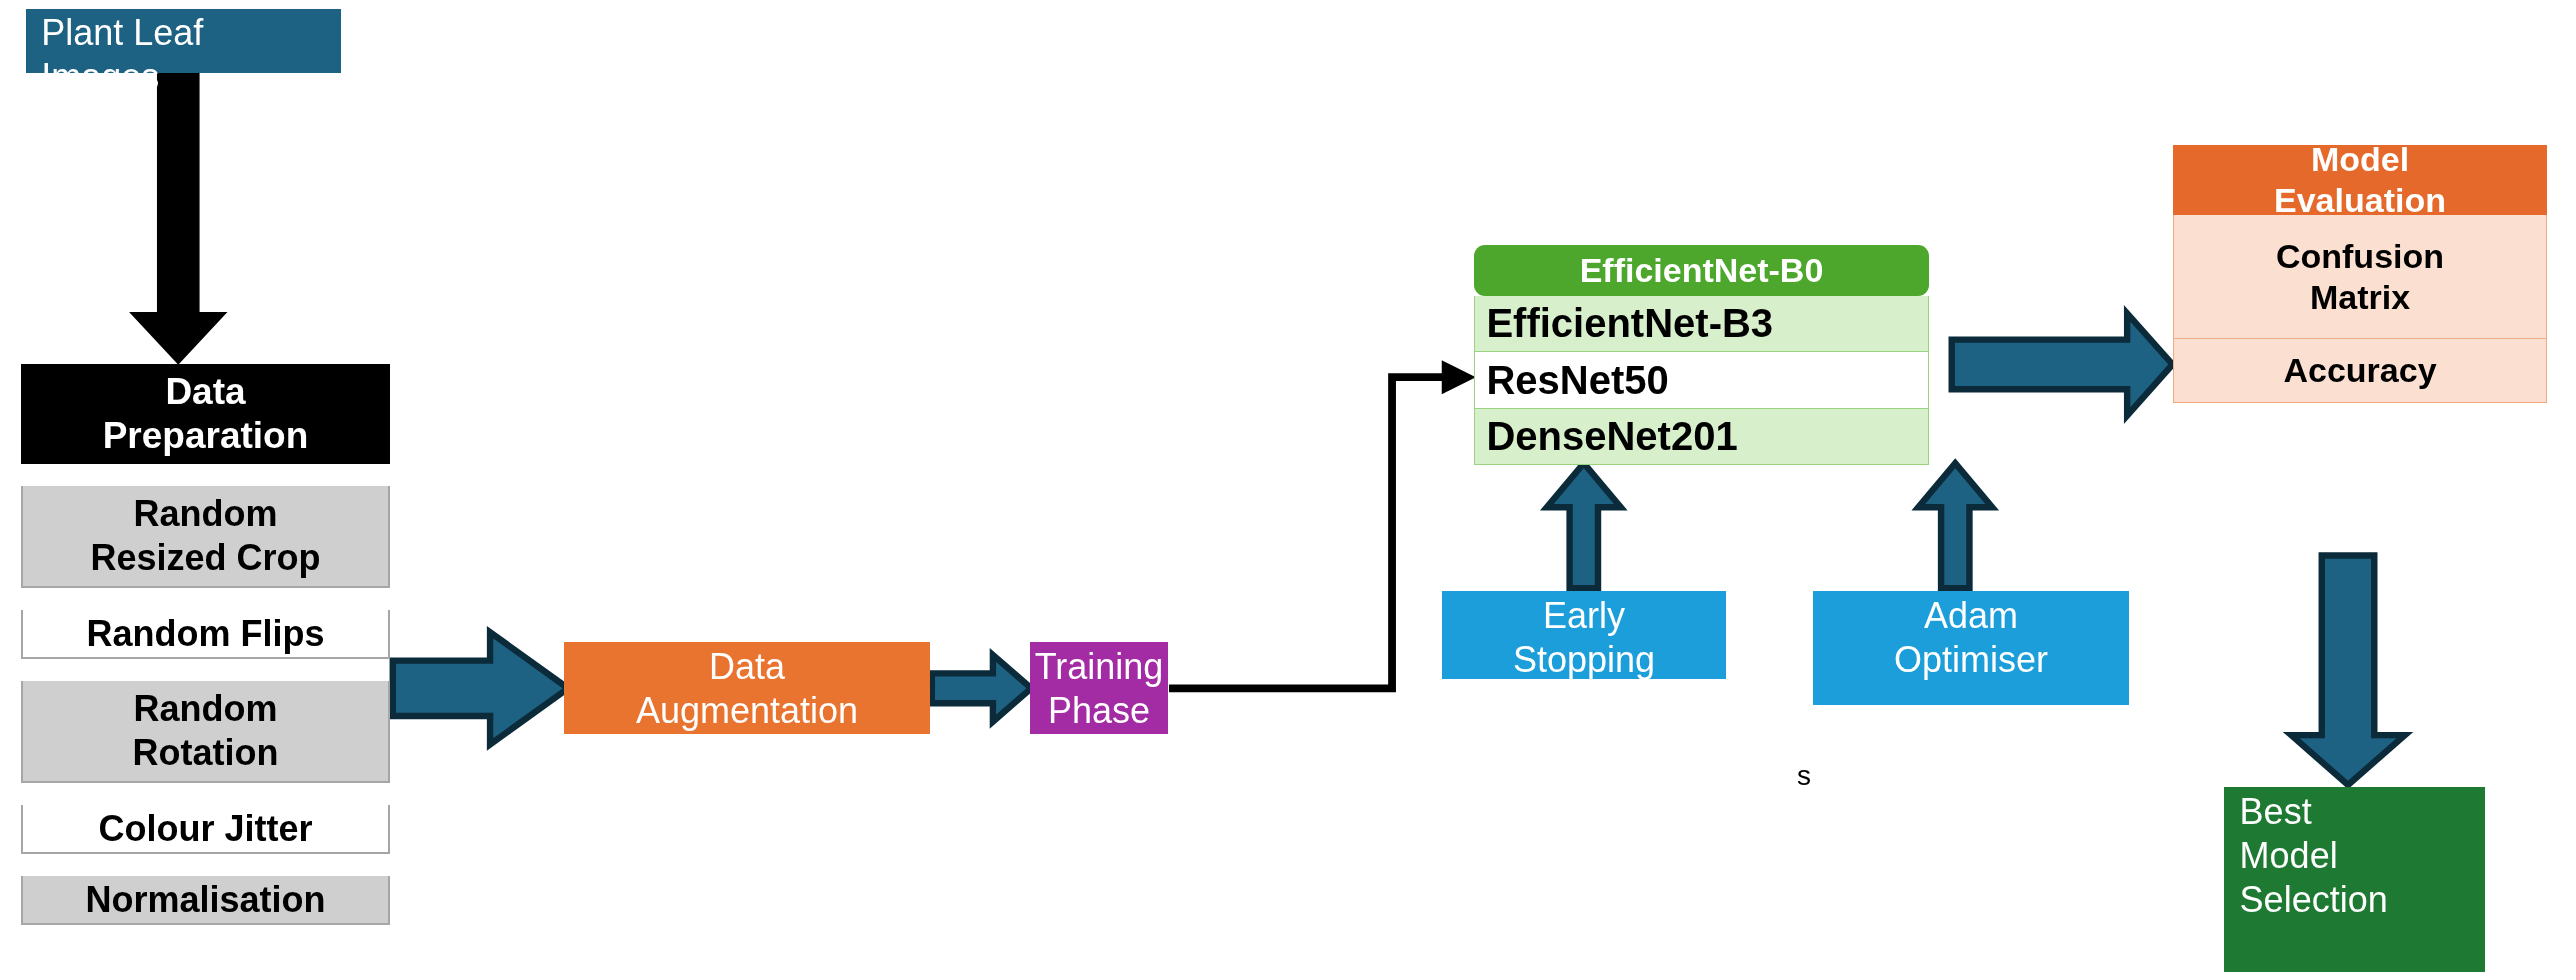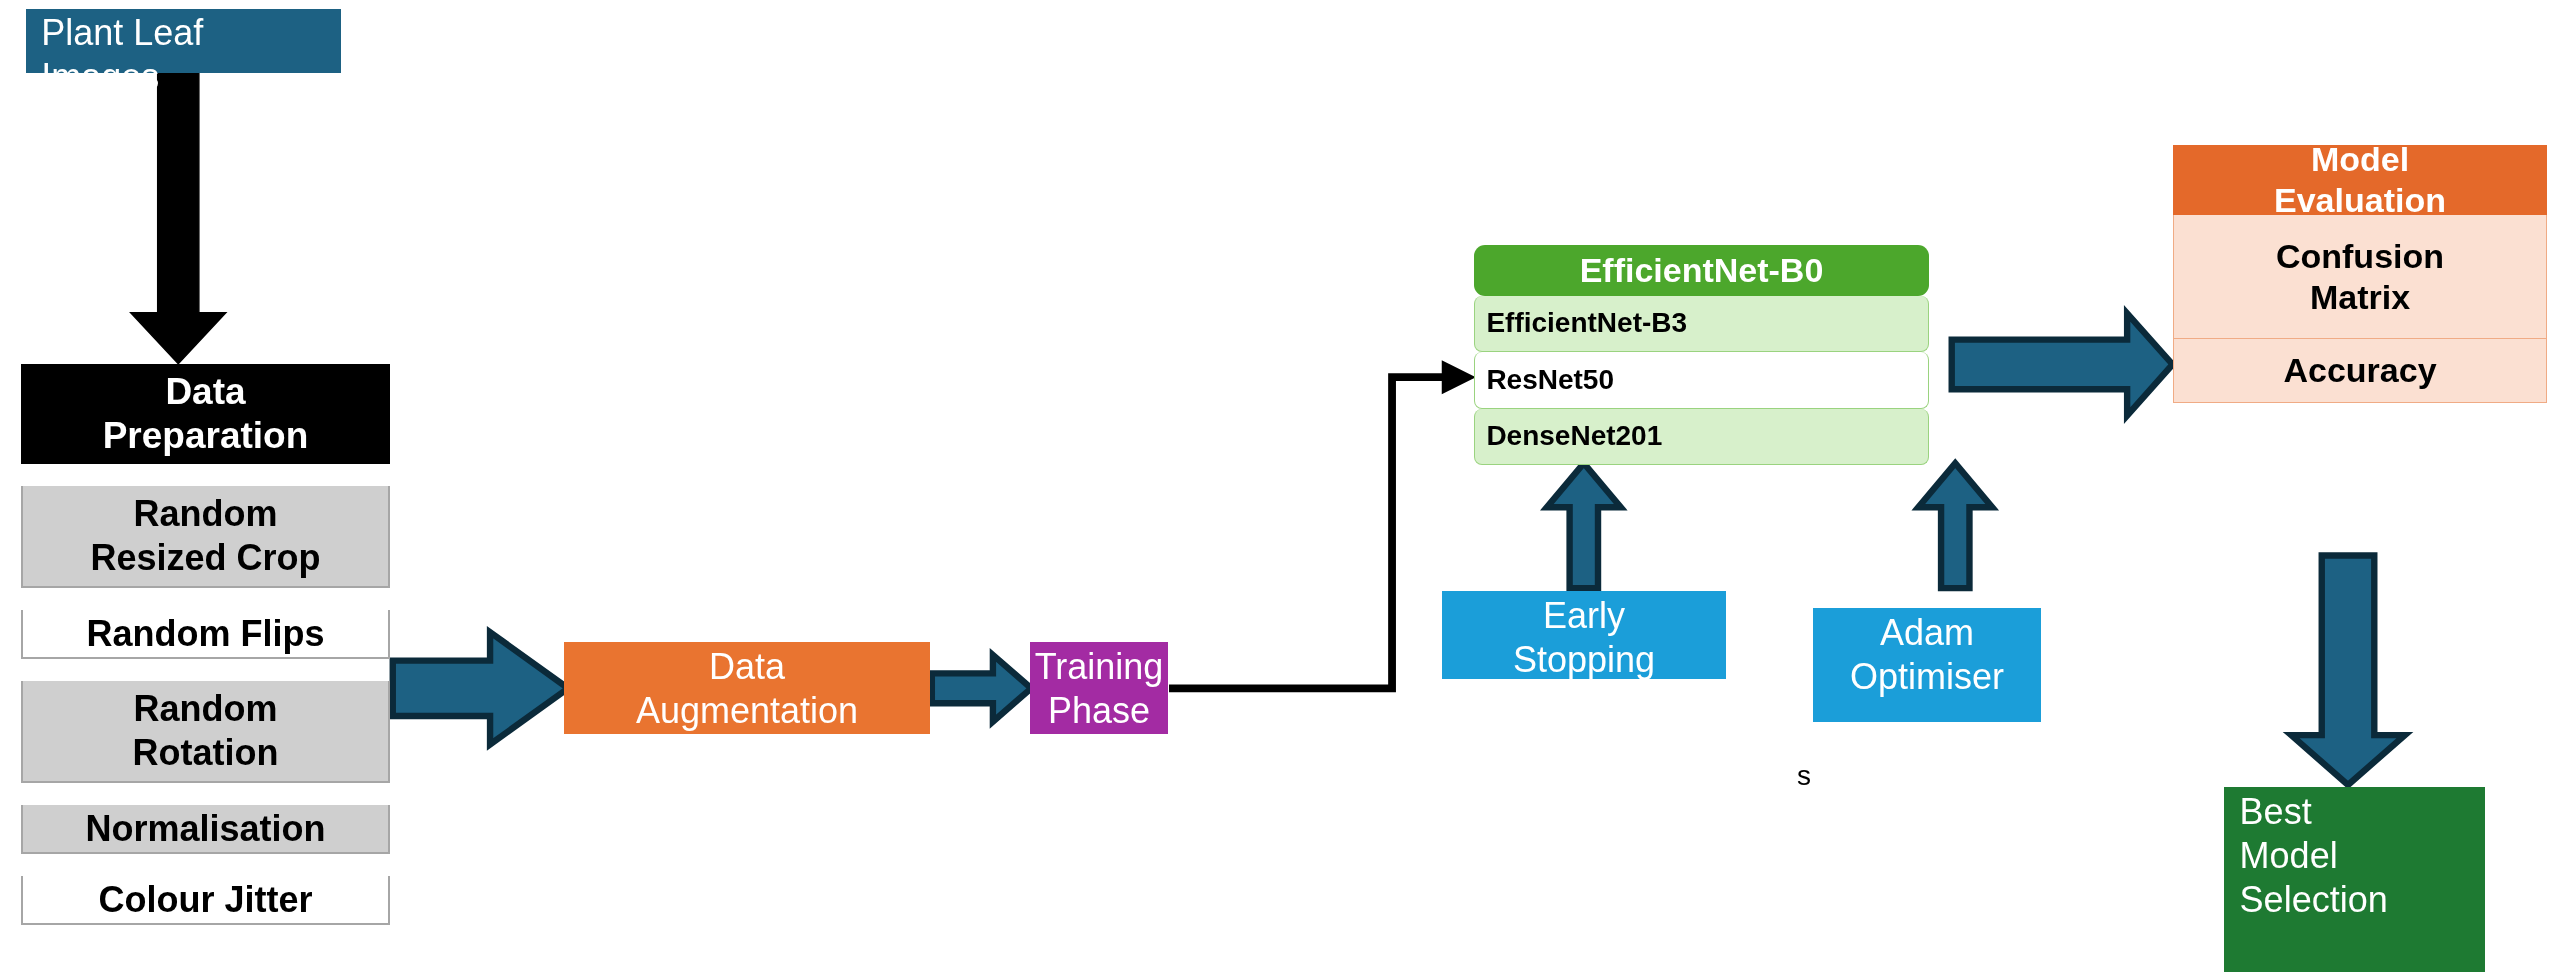--- a/index.html
+++ b/index.html
@@ -50,22 +50,22 @@
   #data-preparation .row.alt{background:#cfcfcf;}
   #data-preparation .row.plain{background:#ffffff;}
   #data-preparation .row.tall{height:114px;}
   #data-preparation .row.short{height:55px;}
 
   
   #models{left:1474px;top:245px;width:455px;height:220px;}
   #models .hdr{background:#4CA72C;height:51px;font-size:34px;border-radius:11px;}
   #models .row{
     border-left:1.4px solid #9ad37f;border-right:1.4px solid #9ad37f;
-    border-bottom:1.4px solid #9ad37f;font-size:28px;height:57px;
-    justify-content:flex-start;padding-left:11.4px;text-align:left;border-radius:8px;
+    border-bottom:1.4px solid #9ad37f;font-size:40px;height:57px;
+    justify-content:flex-start;padding-left:11.4px;text-align:left;
   }
   #models .row.alt{background:#d7f0cb;}
   #models .row.plain{background:#ffffff;}
 
   
   #model-evaluation{left:2173px;top:145px;width:374px;height:410px;}
   #model-evaluation .hdr{background:#E4692A;height:70px;font-size:34px;}
   #model-evaluation .row{
     border-left:1.4px solid #f0ab85;border-right:1.4px solid #f0ab85;
     border-bottom:1.4px solid #f0ab85;font-size:34px;
@@ -77,22 +77,22 @@
 
   
   #plant-leaf-images{left:25.6px;top:8.5px;width:315px;height:64px;
     background:#1D6183;font-size:36px;justify-content:flex-start;text-align:left;padding-left:15.6px;}
   #data-augmentation{left:564px;top:642px;width:366px;height:92px;
     background:#E97430;font-size:36px;}
   #training-phase{left:1030px;top:642px;width:138px;height:92px;
     background:#A32BA3;font-size:36px;}
   #early-stopping{left:1442px;top:591px;width:284px;height:88px;
     background:#1B9ED9;font-size:36px;}
-  #adam-optimiser{left:1813px;top:591px;width:228px;height:114px;
-    background:#1B9ED9;font-size:36px;margin-top:17px;}
+  #adam-optimiser{left:1813px;top:591px;width:316px;height:114px;
+    background:#1B9ED9;font-size:36px;}
   #best-model-selection{left:2224px;top:787px;width:261px;height:185px;
     background:#1E7A32;font-size:36px;justify-content:flex-start;text-align:left;padding-left:15.6px;}
 
   
   #stray-glyph{
     left:1790px;top:759px;width:28px;height:33px;
     color:#000000;font-size:28px;font-weight:400;
     display:flex;align-items:center;justify-content:center;
   }
 
@@ -146,22 +146,22 @@
   </div>
 
   <div class="node stack" id="data-preparation">
     <div class="hdr" style="white-space:pre-line">Data
 Preparation</div>
     <div class="row alt tall" style="white-space:pre-line">Random
 Resized Crop</div>
     <div class="row plain short" style="white-space:pre-line">Random Flips</div>
     <div class="row alt tall" style="white-space:pre-line">Random
 Rotation</div>
+    <div class="row plain short" style="white-space:pre-line">Colour Jitter</div>
     <div class="row alt short" style="white-space:pre-line">Normalisation</div>
-    <div class="row plain short" style="white-space:pre-line">Colour Jitter</div>
   </div>
 
   <div class="node solid" id="data-augmentation">
     <span style="white-space:pre-line">Data
 Augmentation</span>
   </div>
 
   <div class="node solid" id="training-phase">
     <span style="white-space:pre-line">Training
 Phase</span>

